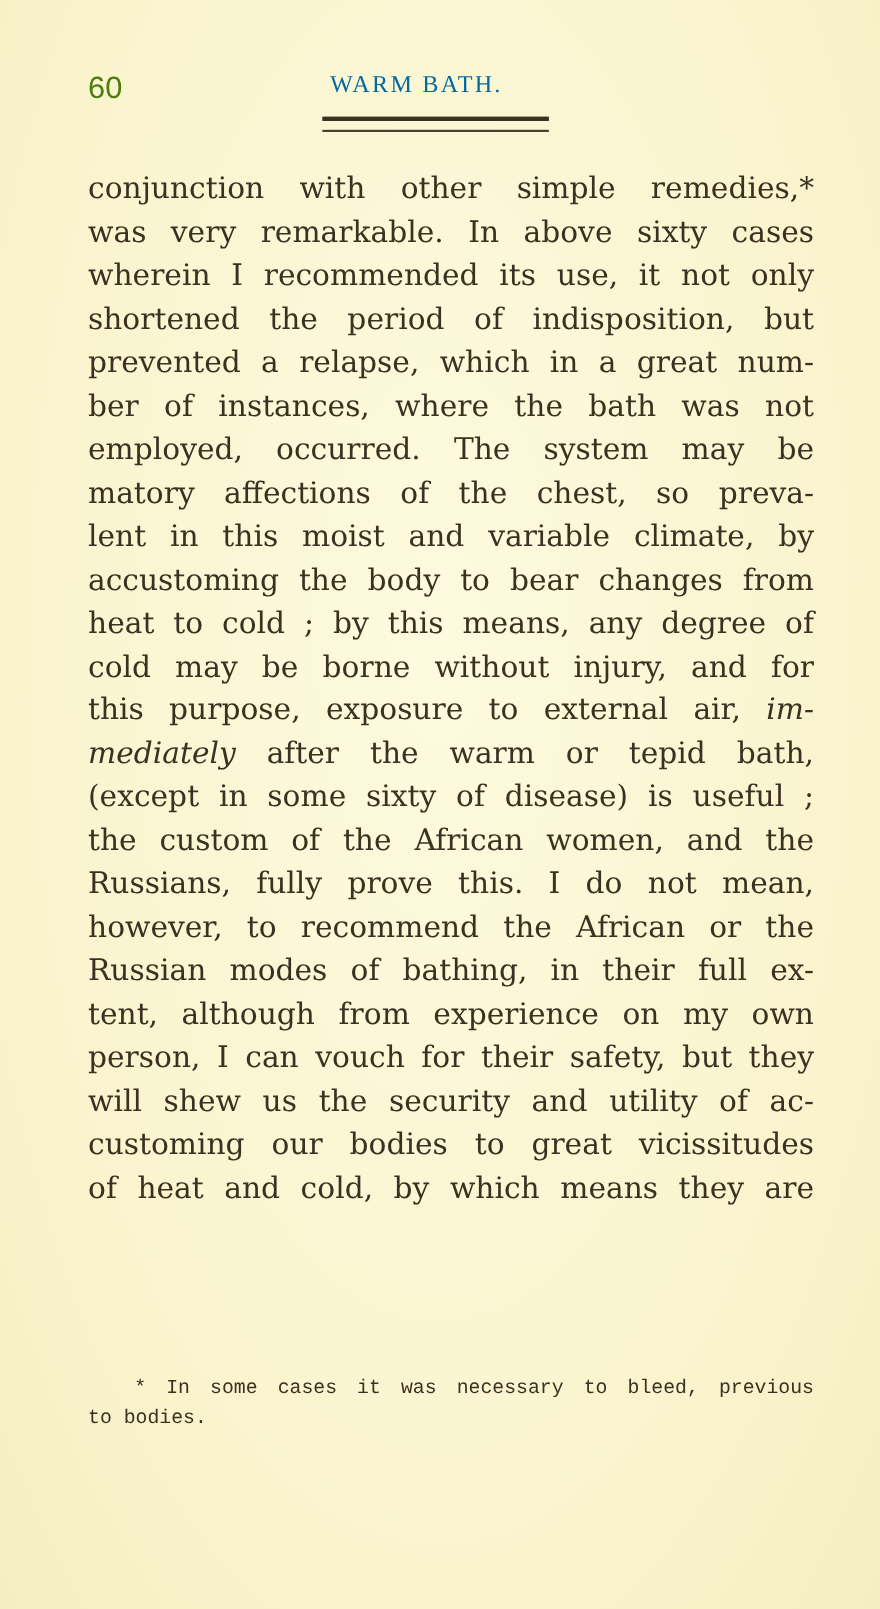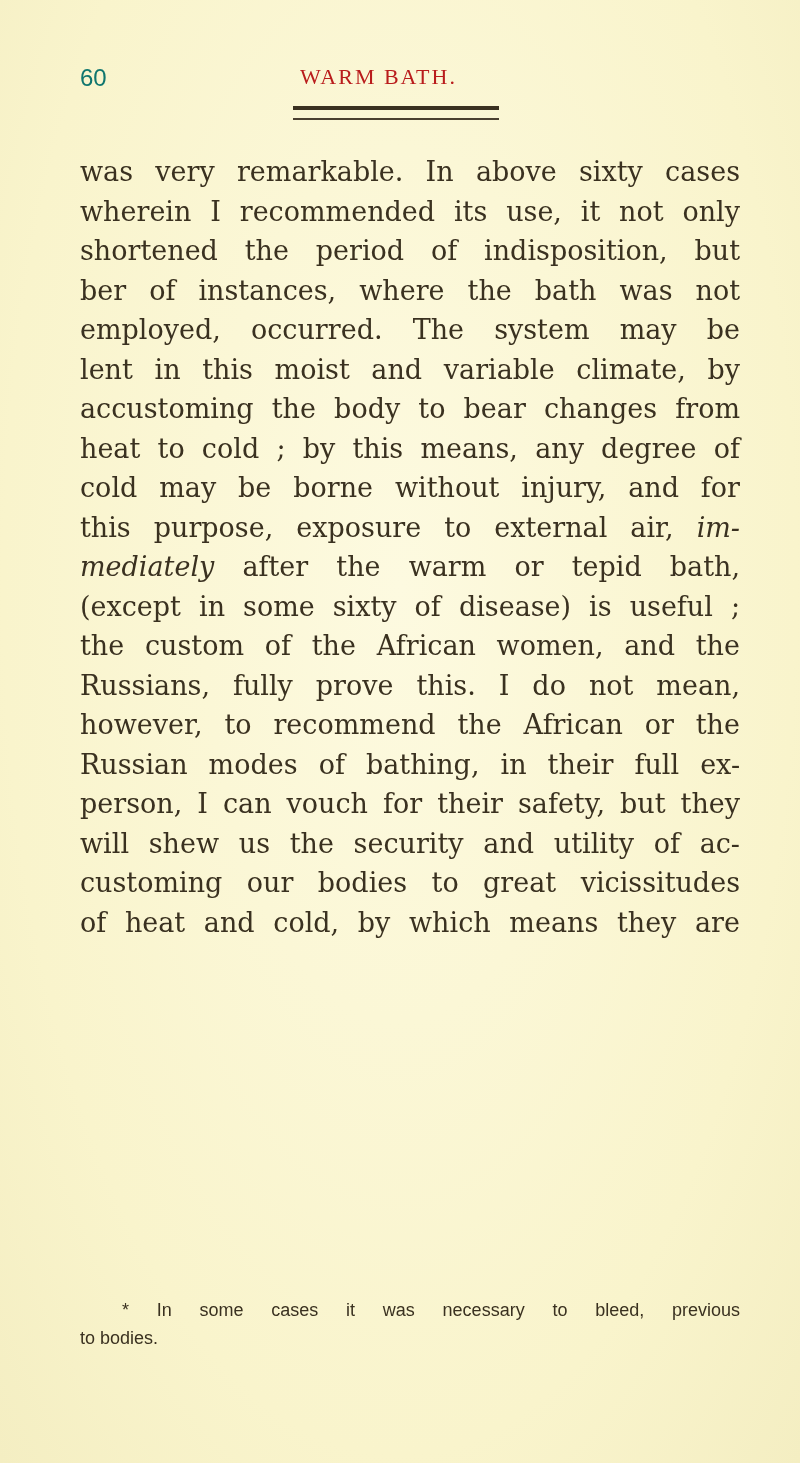--- a/index.html
+++ b/index.html
@@ -5,58 +5,62 @@
   html, body { margin:0; padding:0; }
   body {
     width:800px; height:1463px; overflow:hidden;
     background:#fbf7d3;
     background-image: radial-gradient(ellipse at 50% 40%, #fdfae0 0%, #f9f4cc 70%, #f4eec2 100%);
     font-family: "DejaVu Serif", "Liberation Serif", serif;
     color:#3a3120;
     position:relative;
   }
   .header { position:absolute; top:64px; left:0; width:800px; height:40px; }
-  .page-num { position:absolute; left:80px; top:0; font-size:24px; font-family:"Liberation Sans", sans-serif; color:#0f766e; }
-  .running-title { position:absolute; left:300px; top:0; font-size:22px; letter-spacing:2px; color:#b91c1c; font-family:"Liberation Serif", serif; }
+  .page-num { position:absolute; left:80px; top:0; font-size:28px; font-family:"Liberation Sans", sans-serif; color:#4d7c0f; }
+  .running-title { position:absolute; left:300px; top:0; font-size:22px; letter-spacing:2px; color:#0369a1; font-family:"Liberation Serif", serif; }
   .rule1 { position:absolute; left:293px; top:106px; width:206px; height:4px; background:#3a3120; }
   .rule2 { position:absolute; left:293px; top:118px; width:206px; height:2px; background:#4a4030; }
   .body-text { position:absolute; left:80px; top:152px; width:660px; }
   .line { font-size:27px; line-height:39.5px; white-space:nowrap; text-align:justify; text-align-last:justify; display:block; }
   .line em { font-style:italic;margin-top:35px; }
-  .footnote { position:absolute; left:80px; top:1248px; width:660px; font-family:Liberation Sans, sans-serif;margin-top:48px; }
+  .footnote { position:absolute; left:80px; top:1248px; width:660px; font-family:Liberation Mono, monospace; }
   .fline { font-size:18px; line-height:28px; white-space:nowrap; display:block; }
   .fline.first { text-align:justify; text-align-last:justify; padding-left:42px; box-sizing:border-box; }
 </style>
 </head>
 <body>
 
 <div class="header">
   <span class="page-num">60</span>
   <span class="running-title">WARM BATH.</span>
 </div>
 <div class="rule1"></div>
 <div class="rule2"></div>
 
 <div class="body-text">
+  <span class="line">conjunction with other simple remedies,*</span>
   <span class="line">was very remarkable. In above sixty cases</span>
   <span class="line">wherein I recommended its use, it not only</span>
   <span class="line">shortened the period of indisposition, but</span>
+  <span class="line">prevented a relapse, which in a great num-</span>
   <span class="line">ber of instances, where the bath was not</span>
   <span class="line">employed, occurred. The system may be</span>
+  <span class="line">matory affections of the chest, so preva-</span>
   <span class="line">lent in this moist and variable climate, by</span>
   <span class="line">accustoming the body to bear changes from</span>
   <span class="line">heat to cold ; by this means, any degree of</span>
   <span class="line">cold may be borne without injury, and for</span>
   <span class="line"><span>this purpose, exposure to external air,</span> <em>im-</em></span>
   <span class="line"><em>mediately</em> <span>after the warm or tepid bath,</span></span>
   <span class="line">(except in some sixty of disease) is useful ;</span>
   <span class="line">the custom of the African women, and the</span>
   <span class="line">Russians, fully prove this. I do not mean,</span>
   <span class="line">however, to recommend the African or the</span>
   <span class="line">Russian modes of bathing, in their full ex-</span>
+  <span class="line">tent, although from experience on my own</span>
   <span class="line">person, I can vouch for their safety, but they</span>
   <span class="line">will shew us the security and utility of ac-</span>
   <span class="line">customing our bodies to great vicissitudes</span>
   <span class="line">of heat and cold, by which means they are</span>
 </div>
 
 <div class="footnote">
   <span class="fline first">* In some cases it was necessary to bleed, previous</span>
   <span class="fline">to bodies.</span>
 </div>

